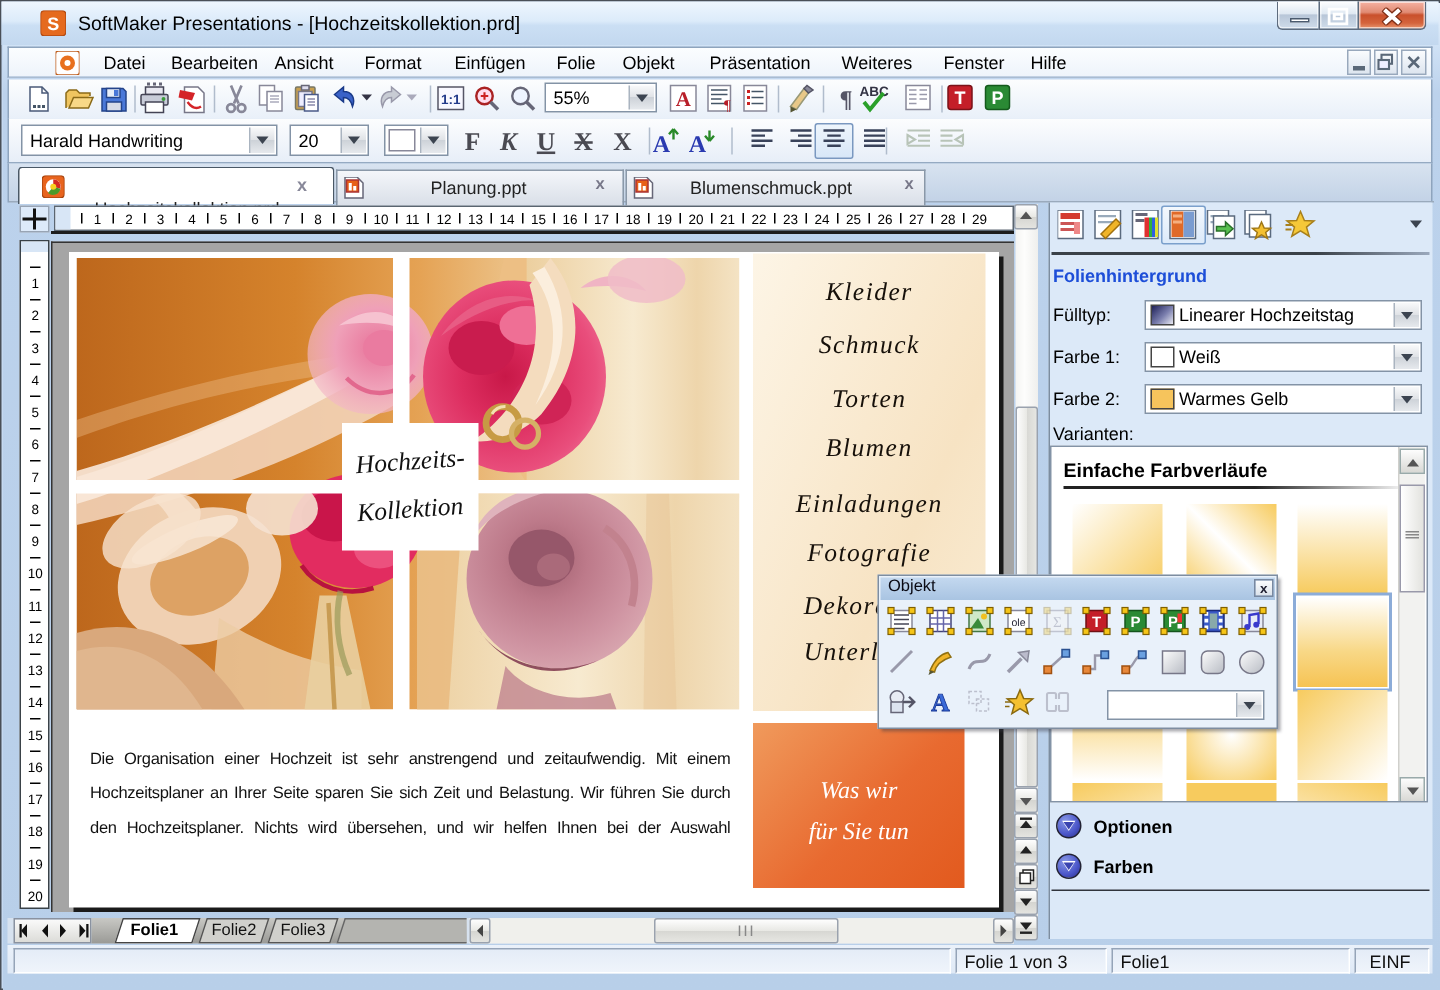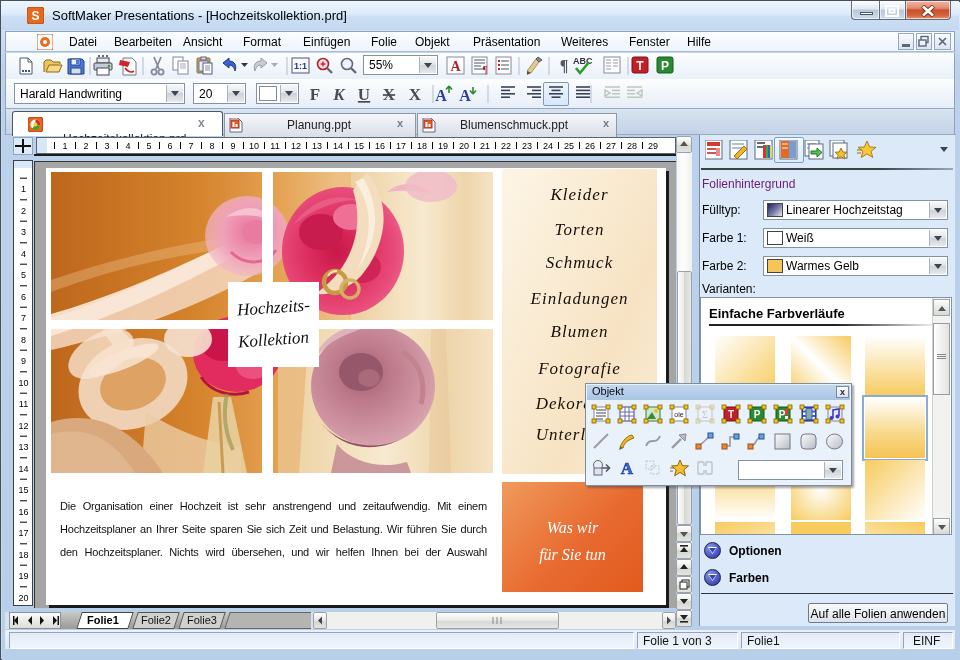--- a/index.html
+++ b/index.html
@@ -618,24 +618,24 @@
  <div class="abs" style="left:447px;top:0;width:9px;height:309px;background:#fff"></div>
 
  <div class="abs" style="left:182px;top:114px;width:91px;height:85px;background:#fff;font-family:'Liberation Serif',serif;font-style:italic;color:#111;text-align:center">
   <div style="margin-top:16px;font-size:17px;transform:rotate(-4deg)">Hochzeits-</div>
   <div style="margin-top:12px;font-size:17px;transform:rotate(-4deg)">Kollektion</div>
  </div>
 
  <div class="abs" style="left:456px;top:1px;width:155px;height:305px;background:linear-gradient(115deg,#fdf5e6,#f7e3c3 65%,#f9ecd4)"></div>
  <div class="abs" style="left:456px;top:1px;width:155px;height:305px;font-family:'Liberation Serif',serif;font-style:italic;font-size:17px;letter-spacing:1px;color:#16100a;text-align:center">
   <div style="margin-top:16px;height:35px">Kleider</div>
+  <div style="height:36px">Schmuck</div>
   <div style="height:33px">Torten</div>
-  <div style="height:36px">Schmuck</div>
+  <div style="height:37px">Blumen</div>
   <div style="height:33px">Einladungen</div>
-  <div style="height:37px">Blumen</div>
   <div style="height:35px">Fotografie</div>
   <div style="height:31px">Dekoration</div>
   <div style="height:33px">Unterlagen</div>
  </div>
 
  <div class="abs" style="left:14px;top:327px;width:427px;font-size:11px;letter-spacing:-0.2px;line-height:23px;color:#111">
   <div style="text-align:justify;text-align-last:justify">Die Organisation einer Hochzeit ist sehr anstrengend und zeitaufwendig. Mit einem</div>
   <div style="text-align:justify;text-align-last:justify">Hochzeitsplaner an Ihrer Seite sparen Sie sich Zeit und Belastung. Wir führen Sie durch</div>
   <div style="text-align:justify;text-align-last:justify">den Hochzeitsplaner. Nichts wird übersehen, und wir helfen Ihnen bei der Auswahl</div>
  </div>
@@ -775,21 +775,21 @@
       </g>
 
  <g transform="translate(152,0)">
         <path d="M10 1 L12.6 7 L19 7.3 L14 11.4 L15.8 17.5 L10 13.9 L4.2 17.5 L6 11.4 L1 7.3 L7.4 7 Z" fill="#f6c838" stroke="#a8801c"></path>
         <line x1="0" y1="10" x2="5" y2="10" stroke="#a8801c" stroke-width="1.2"></line>
         <line x1="0" y1="13" x2="4" y2="13" stroke="#a8801c" stroke-width="1.2"></line>
       </g>
     </svg>
 <div class="arr abs" style="left:939px;top:146px"></div>
 <div class="abs" style="left:700px;top:167px;width:252px;height:1.5px;background:linear-gradient(90deg,#3a4148,#3a4148 70%,#9aa8bc)"></div>
-<div class="abs" style="left:701px;top:176px;font-size:12px;font-weight:normal;color:#701a75">Folienhintergrund</div>
+<div class="abs" style="left:701px;top:176px;font-size:12px;font-weight:bold;color:#1d4ed8">Folienhintergrund</div>
 <div class="abs" style="left:701px;top:202px;font-size:12px;color:#000">Fülltyp:</div>
 <div class="abs" style="left:701px;top:230px;font-size:12px;color:#000">Farbe 1:</div>
 <div class="abs" style="left:701px;top:258px;font-size:12px;color:#000">Farbe 2:</div>
 <div class="combo" style="left:762px;top:199px;width:185px">
  <div class="abs" style="left:3px;top:2px;width:16px;height:14px;background:linear-gradient(135deg,#20225a,#7b7fae 55%,#e8e9f2);border:1px solid #444"></div>
  <div class="abs" style="left:22px;top:2px">Linearer Hochzeitstag</div>
  <div class="cbtn">
         <div class="arr" style="left:4px;top:6px"></div>
       </div>
 </div>
@@ -844,21 +844,20 @@
       <path d="M1 1 L8 1 L4.5 6 Z" fill="#3a44b0"></path>
     </svg>
 <div class="abs" style="left:728px;top:543px;font-size:12px;font-weight:bold;color:#000">Optionen</div>
 <div class="abs" style="left:703px;top:568px;width:17px;height:17px;border-radius:50%;background:radial-gradient(circle at 35% 30%,#8a9ae8,#4a55c8 60%,#2a2f88);border:1px solid #223"></div>
 <svg class="abs" style="left:707px;top:573px" width="10" height="8">
       <path d="M0 0 L9 0 L4.5 7 Z" fill="#fff"></path>
       <path d="M1 1 L8 1 L4.5 6 Z" fill="#3a44b0"></path>
     </svg>
 <div class="abs" style="left:728px;top:570px;font-size:12px;font-weight:bold;color:#000">Farben</div>
 <div class="abs" style="left:700px;top:592px;width:252px;height:1px;background:#30343c"></div>
-<div class="abs" style="left:807px;top:602px;width:140px;height:20px;background:linear-gradient(180deg,#f8fafc,#dde3ea);border:1px solid #707a88;border-radius:2px;font-size:12px;color:#000;text-align:center;padding-top:3px">Auf alle Folien anwenden</div>
 <div id="objwin">
       <div id="objtitle">Objekt</div>
  <div class="abs" style="left:250px;top:2px;width:13px;height:12px;background:linear-gradient(180deg,#fcfdfe,#dbe2ea);border:1px solid #7888a0;font-size:9px;font-weight:bold;color:#223;text-align:center;line-height:11px">x</div>
  <svg class="abs" style="left:4px;top:19px" width="260" height="82">
   <defs>
    <g id="hdl">
             <g fill="#f5c518" stroke="#806000" stroke-width="0.8">
               <rect x="0" y="0" width="4" height="4"></rect>
               <rect x="14" y="0" width="4" height="4"></rect>
               <rect x="0" y="14" width="4" height="4"></rect>

